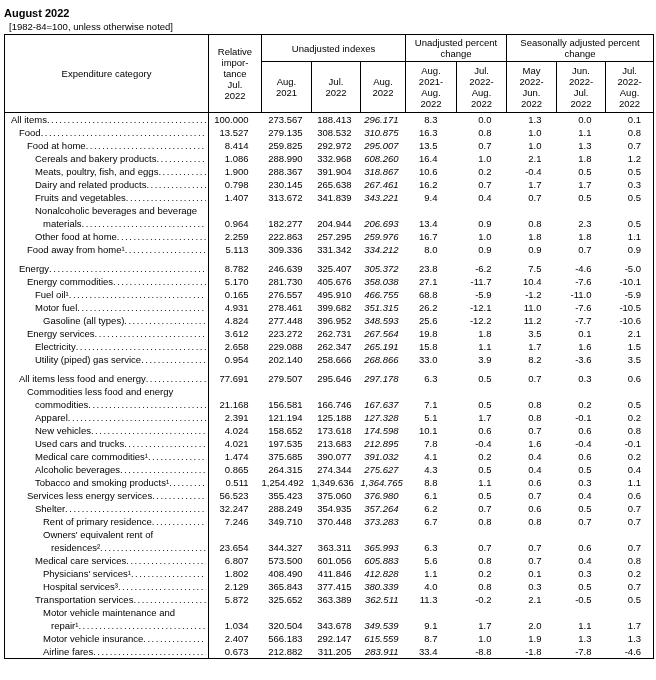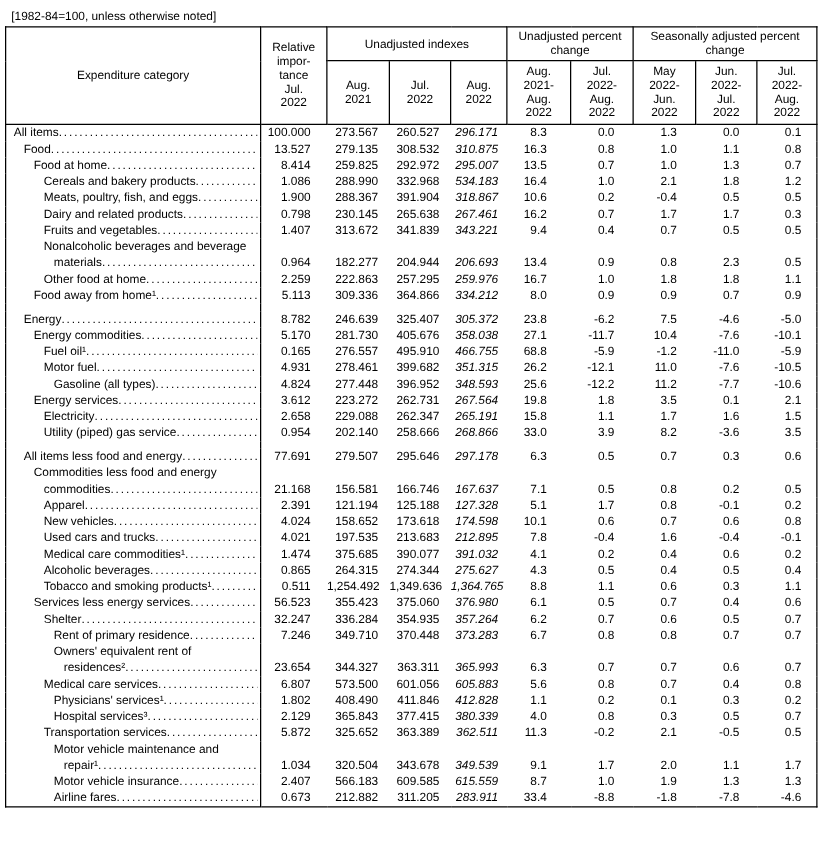--- a/index.html
+++ b/index.html
@@ -44,20 +44,21 @@
   td.c6, td.c7 { padding-right:15px; }
   td.c8 { padding-right:14px; }
   td.c9 { padding-right:12px; }
   tr.gap td { height:6px; }
 </style>
 </head>
 <body>
 
 <div class="page">
   <div class="title">
+    <div>August 2022</div>
   </div>
   <div class="subnote">[1982-84=100, unless otherwise noted]</div>
 
   <table class="cpi">
     <colgroup>
       <col style="width:204px">
         <col style="width:53px">
         <col style="width:50px">
       <col style="width:49px">
         <col style="width:45px">
@@ -89,21 +90,21 @@
     <tbody id="table-body">
         <tr>
           <td class="cat">
             <div class="lastline">
               <span class="txt" style="padding-left: 6px;">All items</span>
               <span class="lead"></span>
             </div>
           </td>
           <td class="num c1">100.000</td>
           <td class="num c2">273.567</td>
-          <td class="num c3">260.527</td>
+          <td class="num c3">188.413</td>
           <td class="num c4">296.171</td>
           <td class="num c5">8.3</td>
           <td class="num c6">0.0</td>
           <td class="num c7">1.3</td>
           <td class="num c8">0.0</td>
           <td class="num c9">0.1</td>
         </tr>
         <tr>
           <td class="cat">
             <div class="lastline">
@@ -141,21 +142,21 @@
         <tr>
           <td class="cat">
             <div class="lastline">
               <span class="txt" style="padding-left: 30px;">Cereals and bakery products</span>
               <span class="lead"></span>
             </div>
           </td>
           <td class="num c1">1.086</td>
           <td class="num c2">288.990</td>
           <td class="num c3">332.968</td>
-          <td class="num c4">534.183</td>
+          <td class="num c4">608.260</td>
           <td class="num c5">16.4</td>
           <td class="num c6">1.0</td>
           <td class="num c7">2.1</td>
           <td class="num c8">1.8</td>
           <td class="num c9">1.2</td>
         </tr>
         <tr>
           <td class="cat">
             <div class="lastline">
               <span class="txt" style="padding-left: 30px;">Meats, poultry, fish, and eggs</span>
@@ -243,21 +244,21 @@
         </tr>
         <tr>
           <td class="cat">
             <div class="lastline">
               <span class="txt" style="padding-left: 22px;">Food away from home¹</span>
               <span class="lead"></span>
             </div>
           </td>
           <td class="num c1">5.113</td>
           <td class="num c2">309.336</td>
-          <td class="num c3">364.866</td>
+          <td class="num c3">331.342</td>
           <td class="num c4">334.212</td>
           <td class="num c5">8.0</td>
           <td class="num c6">0.9</td>
           <td class="num c7">0.9</td>
           <td class="num c8">0.7</td>
           <td class="num c9">0.9</td>
         </tr>
         <tr class="gap">
           <td class="cat"></td>
           <td colspan="9"></td>
@@ -557,21 +558,21 @@
           <td class="num c9">0.6</td>
         </tr>
         <tr>
           <td class="cat">
             <div class="lastline">
               <span class="txt" style="padding-left: 30px;">Shelter</span>
               <span class="lead"></span>
             </div>
           </td>
           <td class="num c1">32.247</td>
-          <td class="num c2">336.284</td>
+          <td class="num c2">288.249</td>
           <td class="num c3">354.935</td>
           <td class="num c4">357.264</td>
           <td class="num c5">6.2</td>
           <td class="num c6">0.7</td>
           <td class="num c7">0.6</td>
           <td class="num c8">0.5</td>
           <td class="num c9">0.7</td>
         </tr>
         <tr>
           <td class="cat">
@@ -696,21 +697,21 @@
         </tr>
         <tr>
           <td class="cat">
             <div class="lastline">
               <span class="txt" style="padding-left: 38px;">Motor vehicle insurance</span>
               <span class="lead"></span>
             </div>
           </td>
           <td class="num c1">2.407</td>
           <td class="num c2">566.183</td>
-          <td class="num c3">609.585</td>
+          <td class="num c3">292.147</td>
           <td class="num c4">615.559</td>
           <td class="num c5">8.7</td>
           <td class="num c6">1.0</td>
           <td class="num c7">1.9</td>
           <td class="num c8">1.3</td>
           <td class="num c9">1.3</td>
         </tr>
         <tr>
           <td class="cat">
             <div class="lastline">

